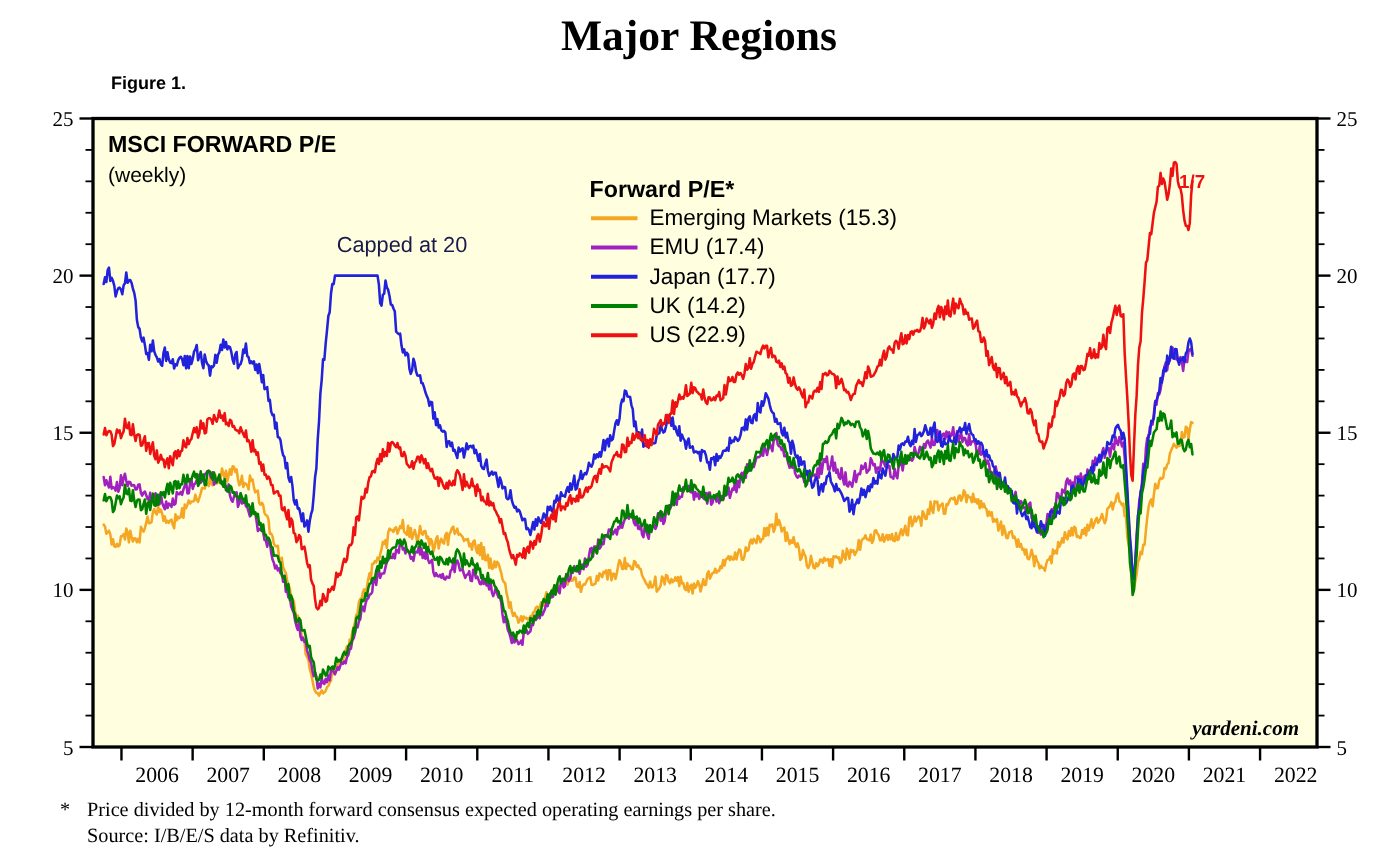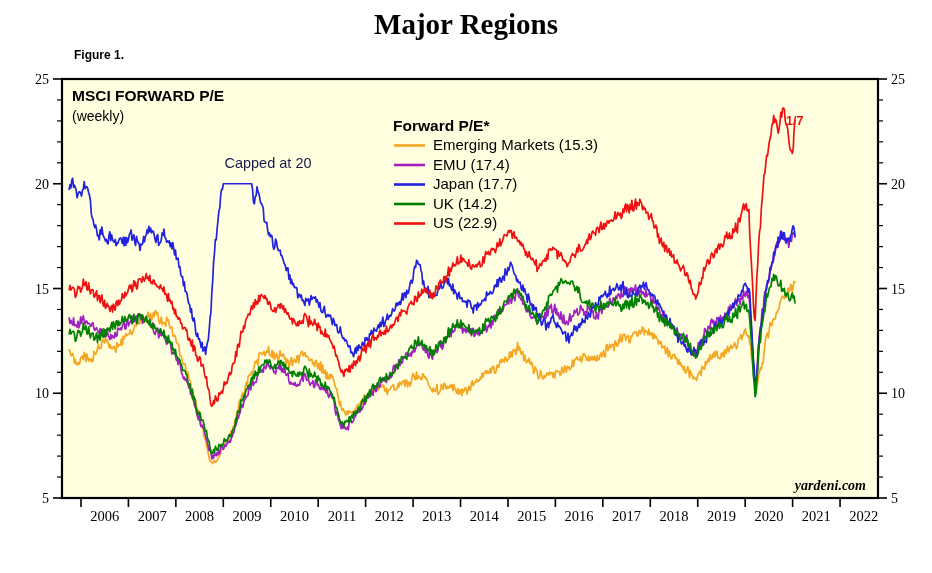--- a/index.html
+++ b/index.html
@@ -142,14 +142,20 @@
         <text x="433" y="169.5" font-family="&quot;Liberation Sans&quot;, sans-serif" font-size="15" fill="#000">EMU (17.4)</text>
         <line x1="394" y1="184.5" x2="425" y2="184.5" stroke="#2222DD" stroke-width="2.6"></line>
         <text x="433" y="189" font-family="&quot;Liberation Sans&quot;, sans-serif" font-size="15" fill="#000">Japan (17.7)</text>
         <line x1="394" y1="204" x2="425" y2="204" stroke="#008000" stroke-width="2.6"></line>
         <text x="433" y="208.5" font-family="&quot;Liberation Sans&quot;, sans-serif" font-size="15" fill="#000">UK (14.2)</text>
         <line x1="394" y1="223.5" x2="425" y2="223.5" stroke="#EE1111" stroke-width="2.6"></line>
         <text x="433" y="228" font-family="&quot;Liberation Sans&quot;, sans-serif" font-size="15" fill="#000">US (22.9)</text>
       </svg>
   </div>
 
+  <div class="footnotes">
+    <span class="fn-row">
+      <span class="star">*</span><span class="ftxt">Price divided by 12-month forward consensus expected operating earnings per share.</span>
+    </span>
+    <span class="fn-line2">Source: I/B/E/S data by Refinitiv.</span>
+  </div>
 
 </div>
 
 </body></html>

